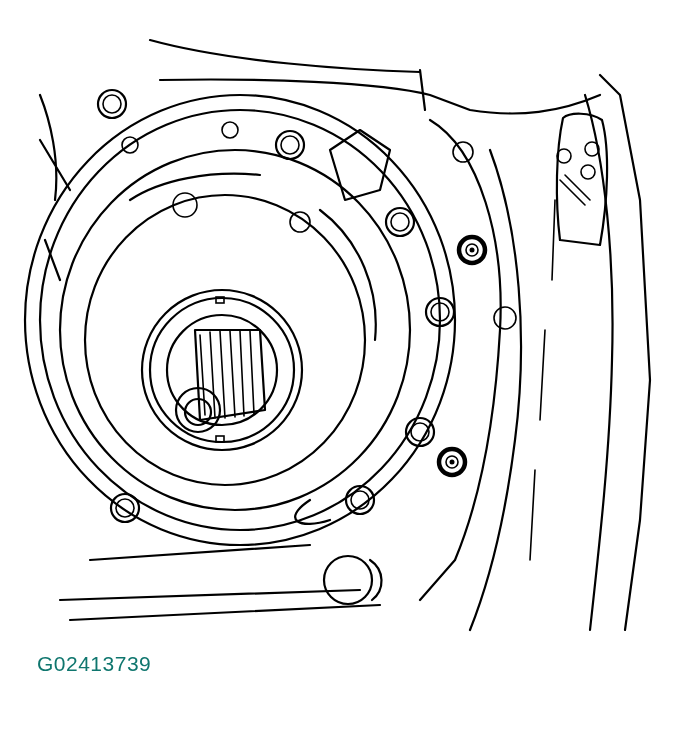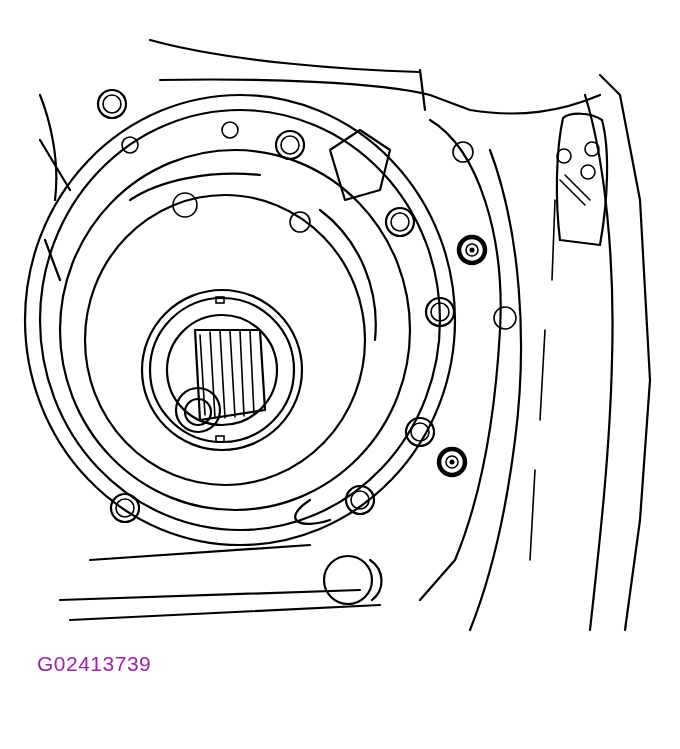--- a/index.html
+++ b/index.html
@@ -1,19 +1,19 @@
 <!DOCTYPE html>
 <html><head>
 <meta charset="utf-8">
 <style>
   html, body { margin: 0; padding: 0; background: #ffffff; }
   body { width: 680px; height: 749px; position: relative; overflow: hidden; font-family: "Liberation Sans", sans-serif; }
   #figure { position: absolute; left: 0; top: 0; width: 680px; height: 640px; }
   #figure svg { width: 680px; height: 640px; display: block; }
-  #caption { position: absolute; left: 37px; top: 652px; font-size: 21px; color: #a21caf; letter-spacing: 0.5px; }
+  #caption { position: absolute; left: 37px; top: 652px; font-size: 21px; color: #0f766e; letter-spacing: 0.5px; }
   .ln { fill: none; stroke: #000; stroke-width: 2.2; stroke-linecap: round; stroke-linejoin: round; }
   .thin { fill: none; stroke: #000; stroke-width: 1.6; stroke-linecap: round; }
   .thick { fill: none; stroke: #000; stroke-width: 4.5; }
 </style>
 </head>
 <body>
 
 <div id="figure">
 <svg viewBox="0 0 680 640" xmlns="http://www.w3.org/2000/svg">
 

